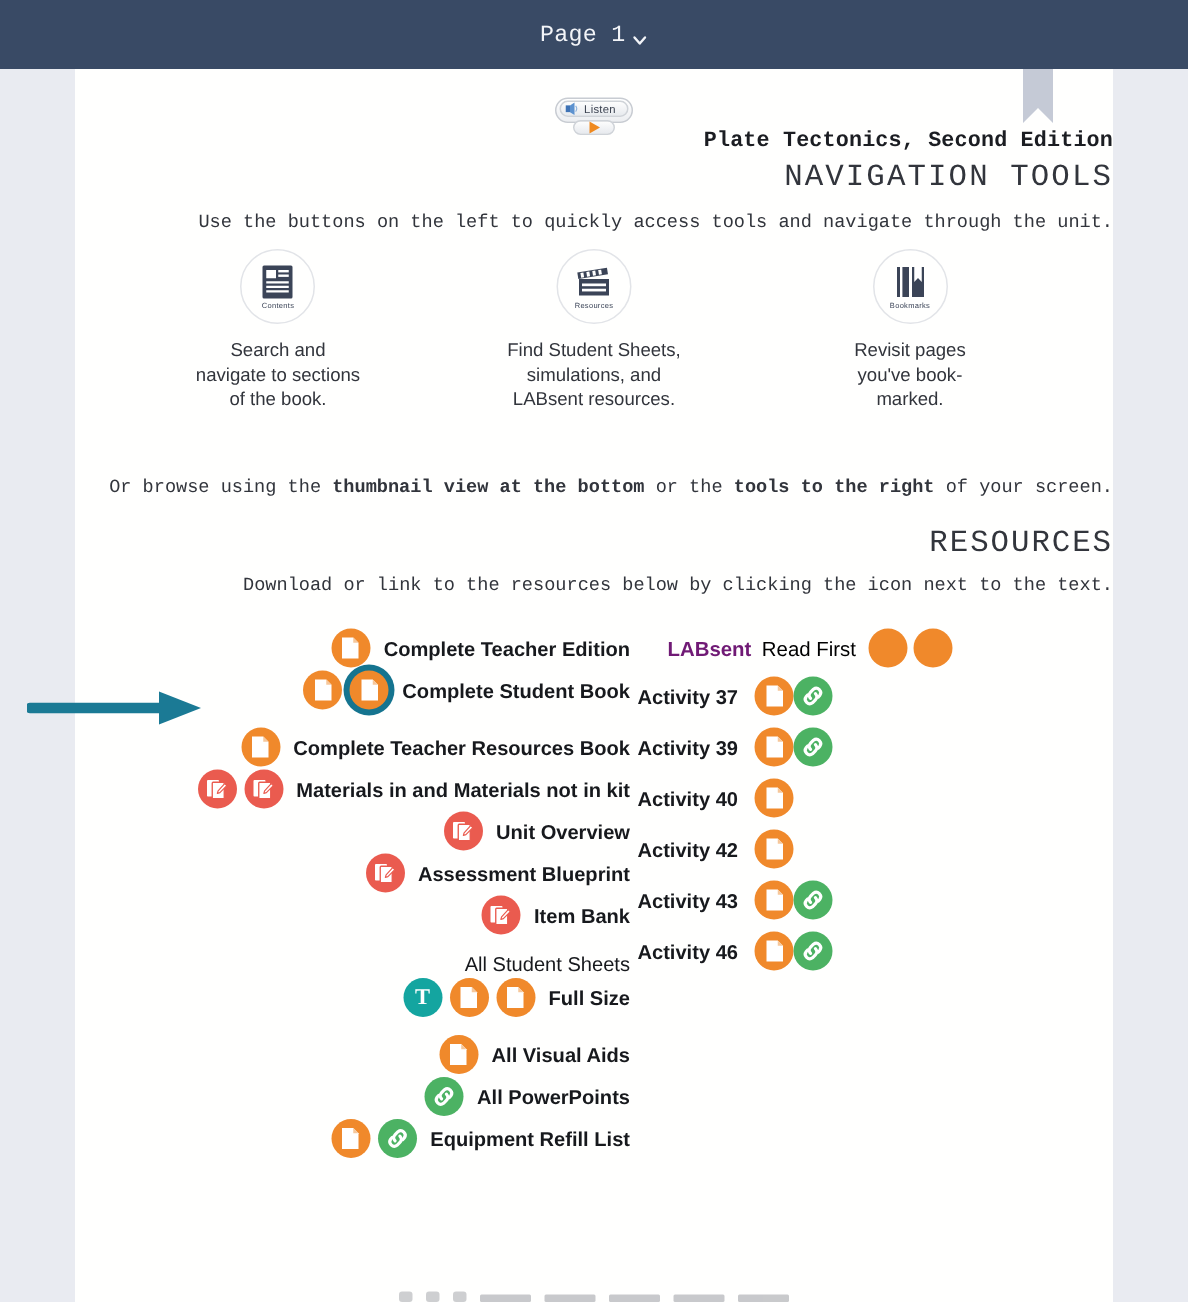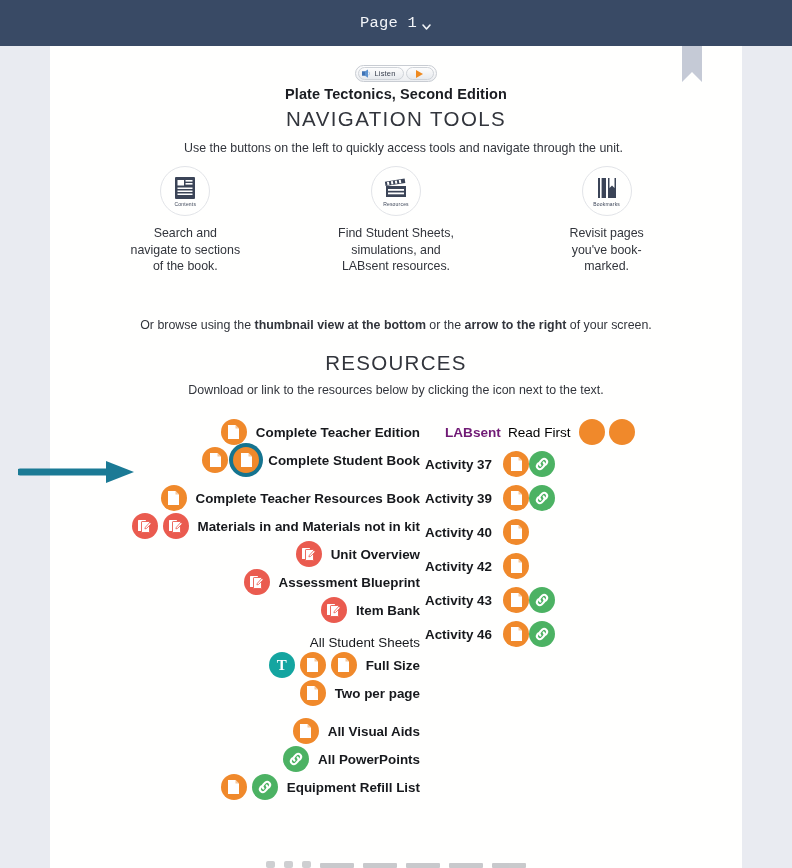--- a/index.html
+++ b/index.html
@@ -31,32 +31,32 @@
     background: #fffffe;
     overflow: hidden;
   }
   
   #bookmark-ribbon {
     position: absolute; right: 40px; top: 0; width: 20px; height: 36px;
     background: #c5cad6;
     clip-path: polygon(0 0, 100% 0, 100% 100%, 50% 72%, 0 100%);
   }
 
-  .center { text-align: center; }
+  .center { text-align: right; font-family: Liberation Mono, monospace; }
 
   
   #listen-widget {
     position: absolute; left: 0; right: 0; top: 19px;
     display: flex; justify-content: center;
   }
   .listen-bar {
     display: flex; align-items: center; gap: 2px;
     border: 1px solid #c8ccd2; border-radius: 11px;
     background: linear-gradient(#ffffff,#eceef1);
-    padding: 1px 2px; height: 17px;
+    padding: 1px 2px; height: 17px; flex-direction: column;
   }
   .listen-btn {
     display: flex; align-items: center; gap: 3px;
     border: 1px solid #cfd3d8; border-radius: 9px;
     background: linear-gradient(#fdfdfd,#e7eaee);
     padding: 0 7px 0 3px; height: 13px;
   }
   .spk { width: 9px; height: 9px; display:block; }
   .listen-label { font-size: 7.5px; color: #3b4250; letter-spacing:.2px; }
   .play-btn {
@@ -265,21 +265,21 @@
         </span>
         <span class="tool-cap">Bookmarks</span>
       </div>
       <div class="tool-desc" style="white-space:pre-line">Revisit pages
 you've book-
 marked.</div>
     </div>
   </div>
 
   <div id="browse-line" class="center">
-    <span>Or browse using the </span><b>thumbnail view at the bottom</b><span> or the </span><b>arrow to the right</b><span> of your screen.</span>
+    <span>Or browse using the </span><b>thumbnail view at the bottom</b><span> or the </span><b>tools to the right</b><span> of your screen.</span>
   </div>
 
   <div id="res-heading" class="center">RESOURCES</div>
   <div id="res-sub" class="center">Download or link to the resources below by clicking the icon next to the text.</div>
 
   <div id="left-list">
       <div class="res-row">
         <span class="badge b-orange">
           <svg width="15" height="16" viewBox="0 0 15 16">
             <path d="M2 1 h7.5 L13 4.5 V15 H2 Z" fill="#ffffff"></path>
@@ -374,29 +374,20 @@
             <path d="M9.5 1 L13 4.5 H9.5 Z" fill="#f6c79b"></path>
           </svg>
         </span>
         <span class="badge b-orange">
           <svg width="15" height="16" viewBox="0 0 15 16">
             <path d="M2 1 h7.5 L13 4.5 V15 H2 Z" fill="#ffffff"></path>
             <path d="M9.5 1 L13 4.5 H9.5 Z" fill="#f6c79b"></path>
           </svg>
         </span>
         <span class="res-label">Full Size</span>
-      </div>
-      <div class="res-row">
-        <span class="badge b-orange">
-          <svg width="15" height="16" viewBox="0 0 15 16">
-            <path d="M2 1 h7.5 L13 4.5 V15 H2 Z" fill="#ffffff"></path>
-            <path d="M9.5 1 L13 4.5 H9.5 Z" fill="#f6c79b"></path>
-          </svg>
-        </span>
-        <span class="res-label">Two per page</span>
       </div>
       <div class="spacer-row"></div>
       <div class="res-row">
         <span class="badge b-orange">
           <svg width="15" height="16" viewBox="0 0 15 16">
             <path d="M2 1 h7.5 L13 4.5 V15 H2 Z" fill="#ffffff"></path>
             <path d="M9.5 1 L13 4.5 H9.5 Z" fill="#f6c79b"></path>
           </svg>
         </span>
         <span class="res-label">All Visual Aids</span>

